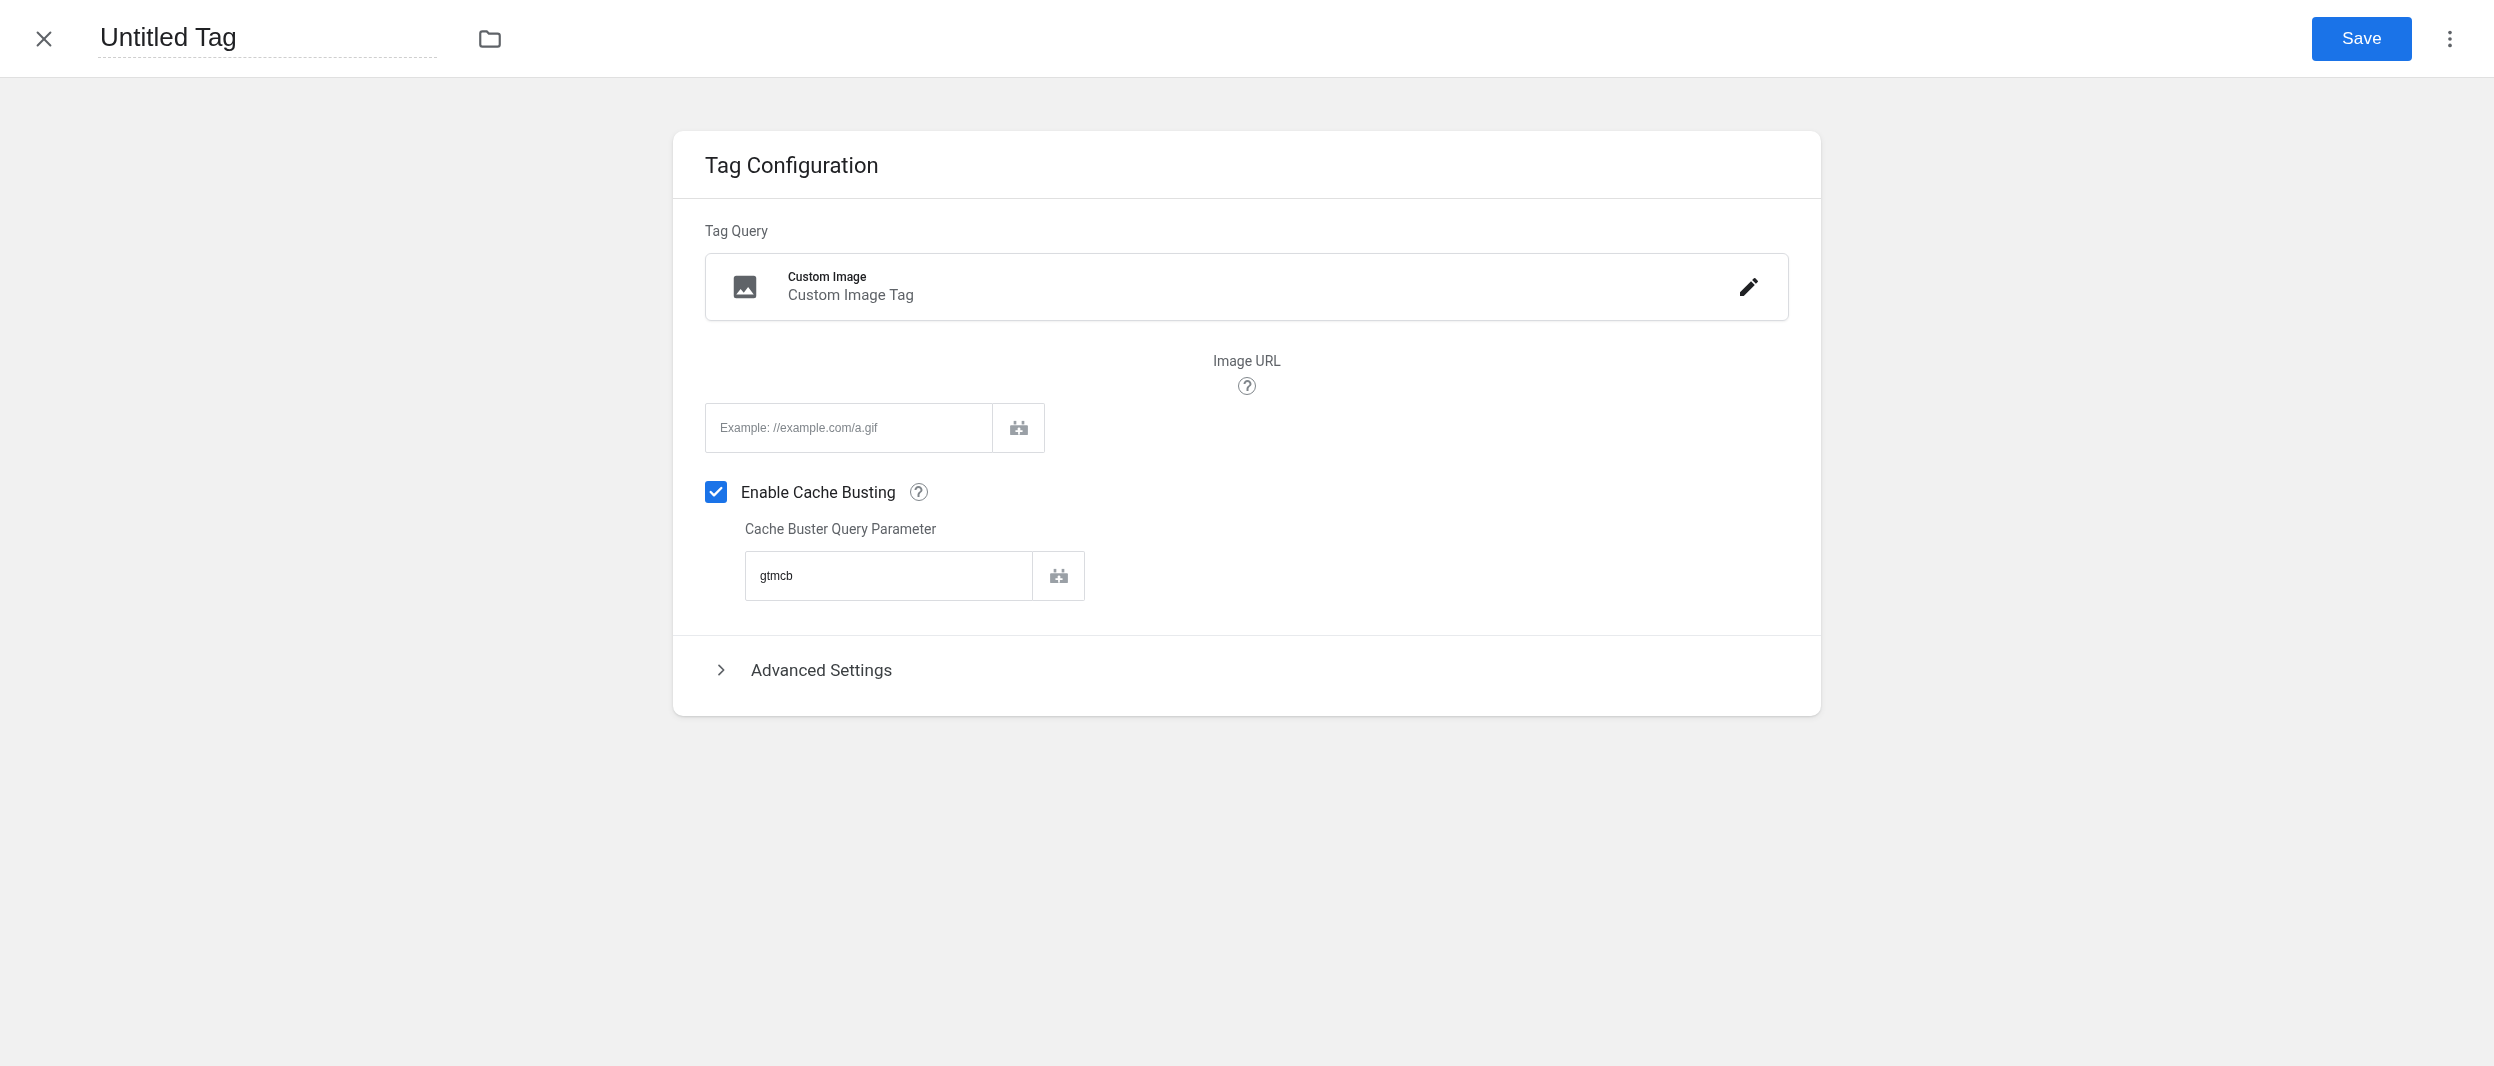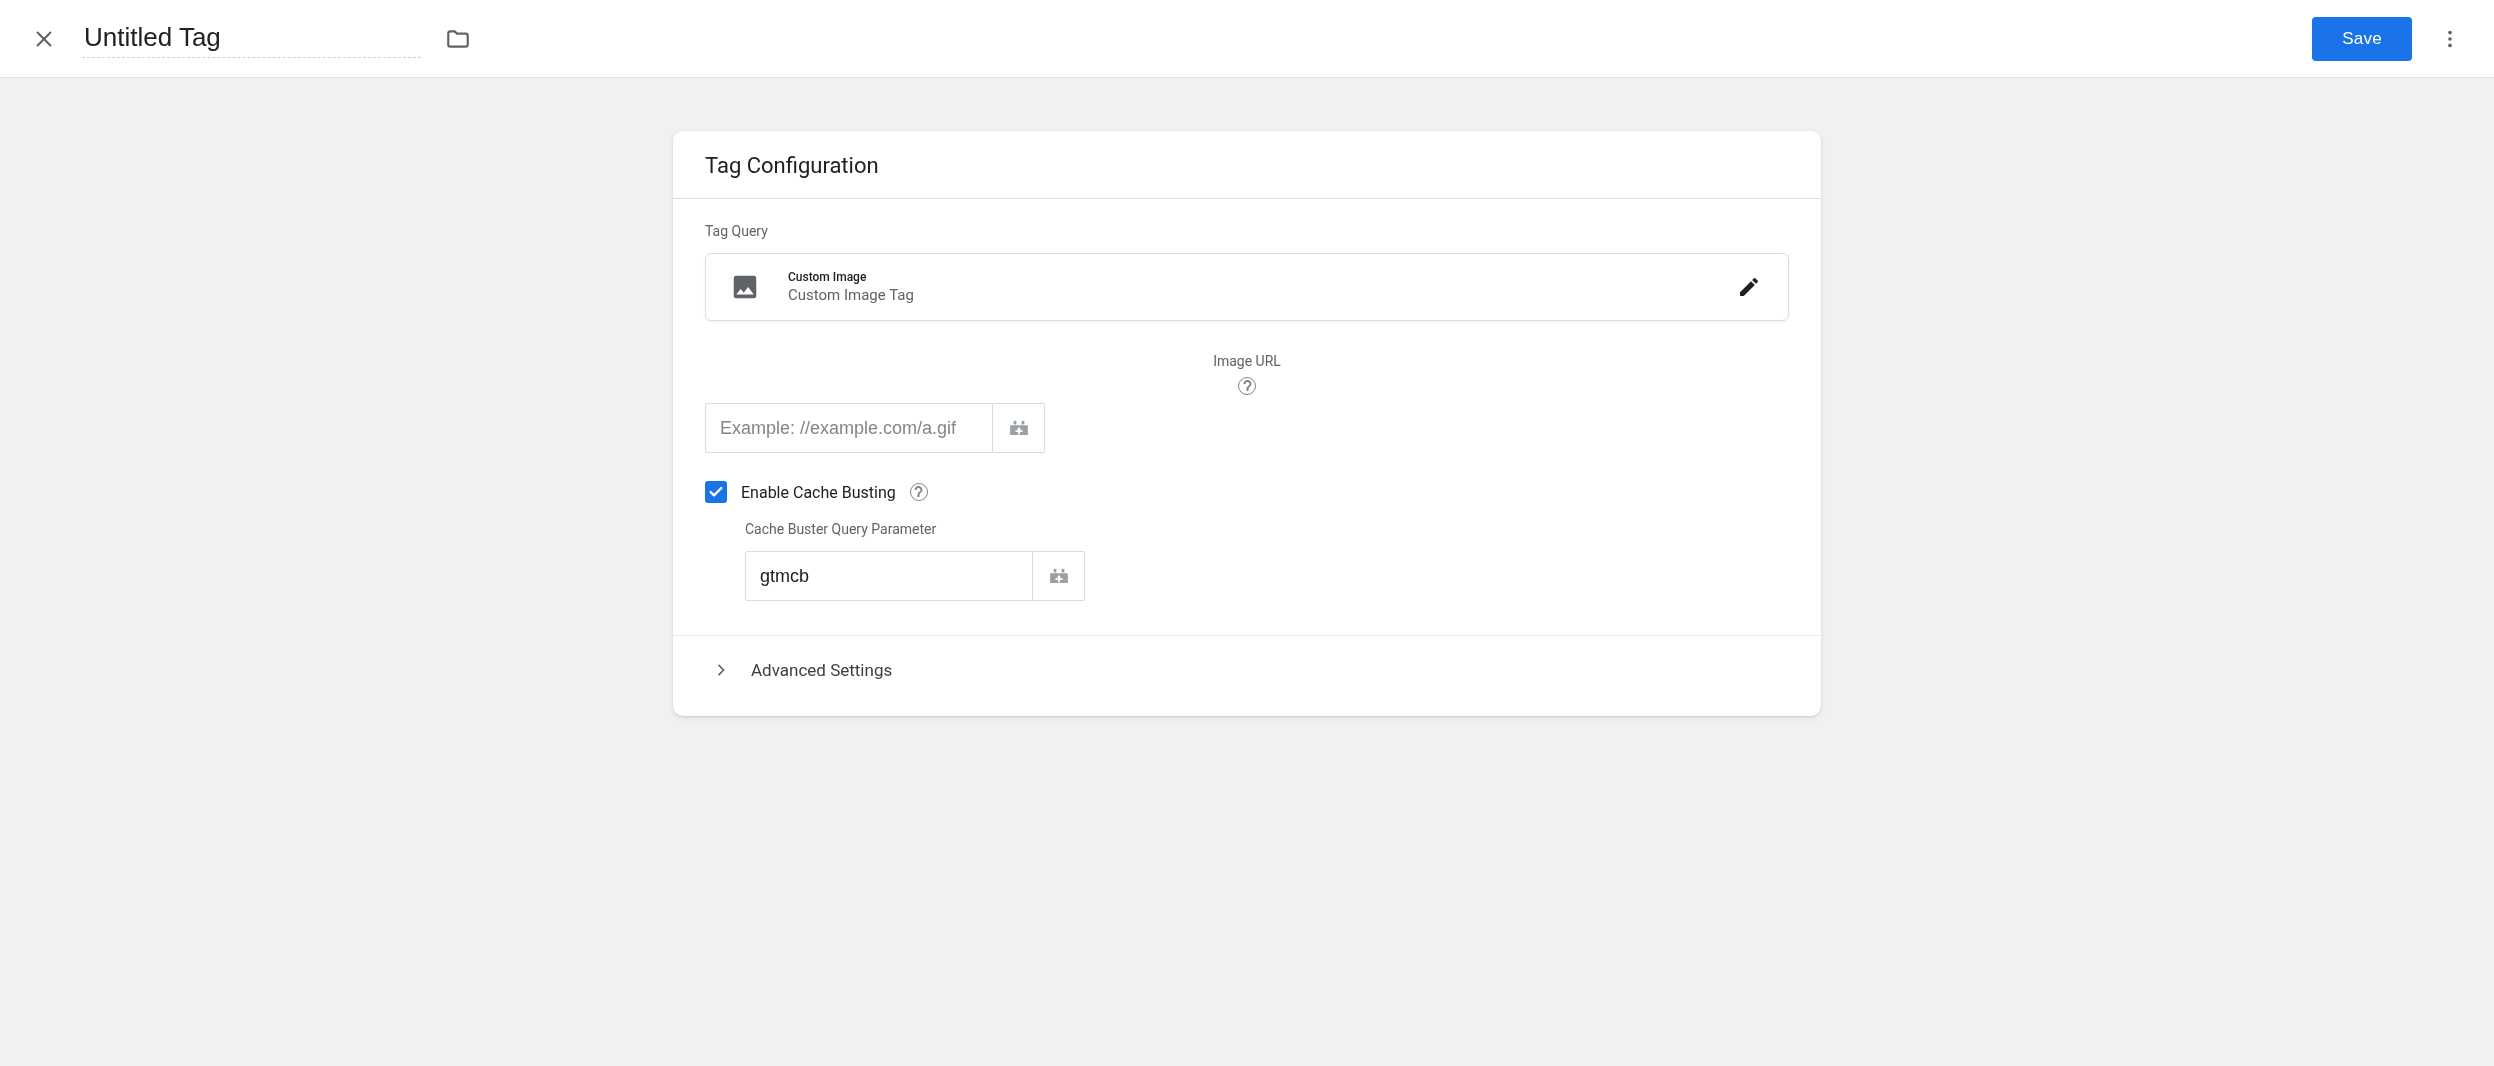--- a/index.html
+++ b/index.html
@@ -11,21 +11,21 @@
     font-size: 14px;
   }
   .topbar {
     display: flex;
     align-items: center;
     padding: 0 24px;
     height: 78px;
     background: #fff;
     border-bottom: 1px solid #e0e0e0;
   }
-  .topbar-left { display: flex; align-items: center; flex: 1; gap: 18px; }
+  .topbar-left { display: flex; align-items: center; flex: 1; gap: 34px; }
   .icon-btn {
     width: 40px; height: 40px; border-radius: 50%;
     display: inline-flex; align-items: center; justify-content: center;
     color: #5f6368; cursor: pointer;
   }
   .title-input {
     font-size: 26px;
     font-weight: 400;
     color: #202124;
     border: none;
@@ -104,21 +104,21 @@
     border: 1.6px solid #80868b;
     display: inline-flex; align-items: center; justify-content: center;
     font-size: 11px; color: #80868b; cursor: pointer; font-weight: 500;
   }
   .input-row { display: flex; margin-top: 8px; margin-bottom: 28px; }
   .text-input {
     height: 50px;
     border: 1px solid #dadce0;
     border-radius: 2px 0 0 2px;
     padding: 0 14px;
-    font-size: 18px;
+    font-size: 12px;
     color: #202124;
     width: 288px;
     outline: none;
   }
   .text-input::placeholder { color: #80868b; }
   .input-addon {
     width: 52px; height: 50px;
     border: 1px solid #dadce0;
     border-left: none;
     border-radius: 0 2px 2px 0;

